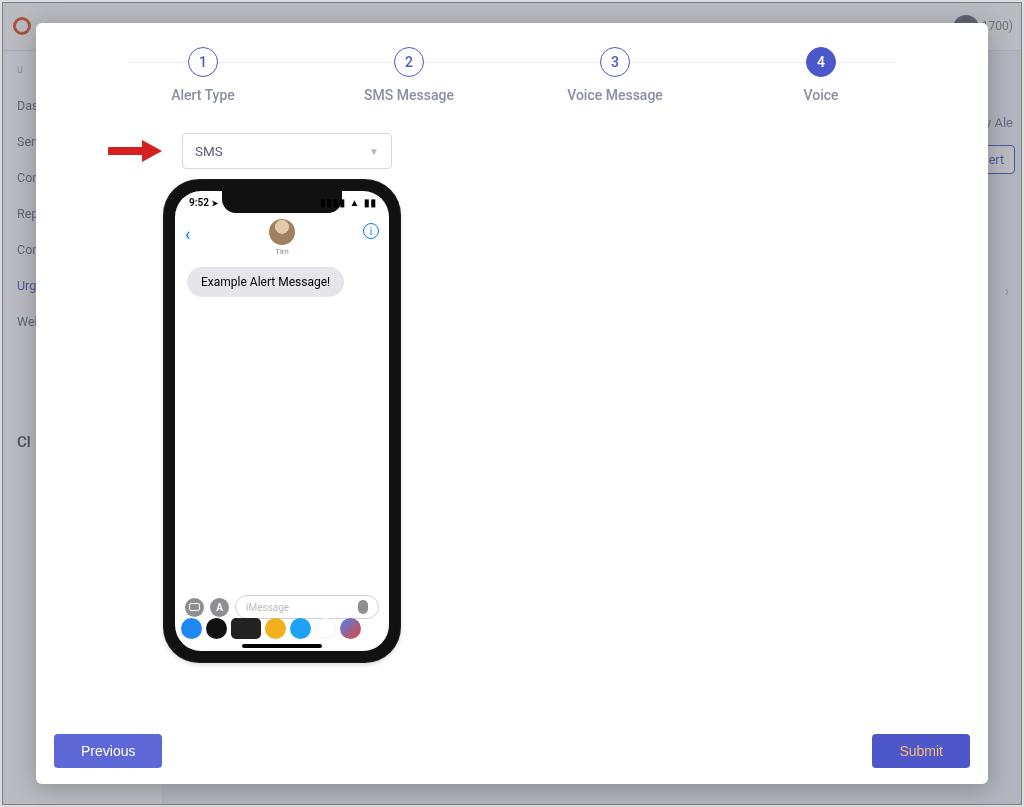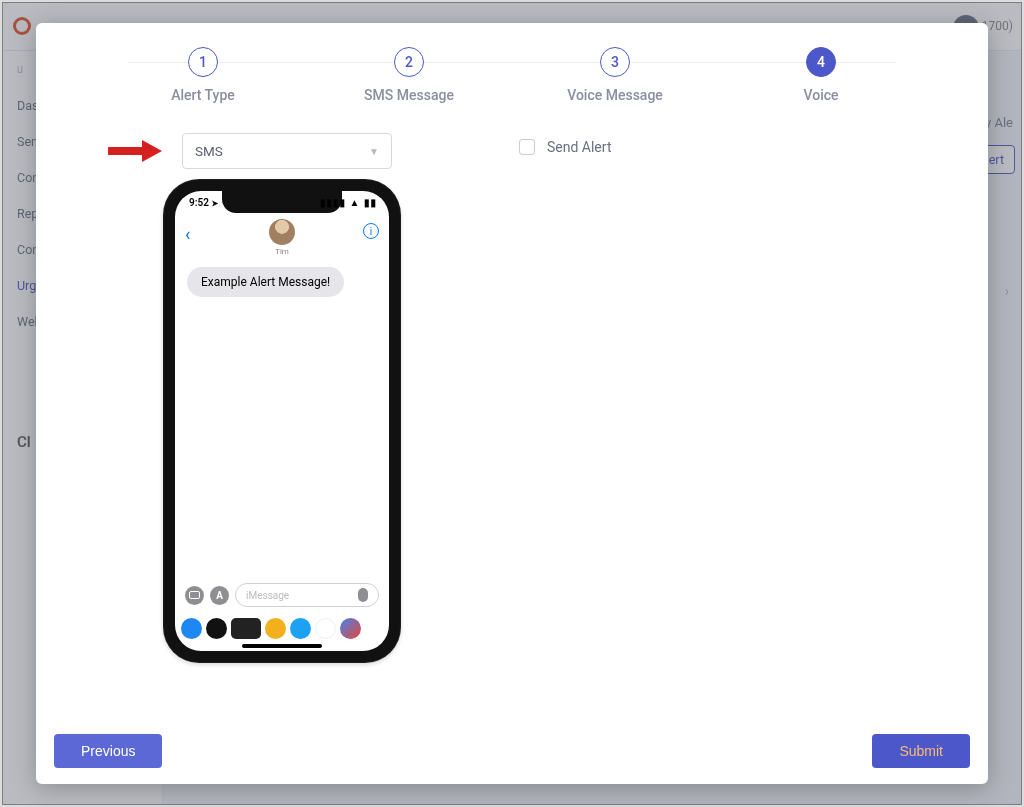--- a/index.html
+++ b/index.html
@@ -44,21 +44,21 @@
     .modal-close { margin-left: auto; font-size: 18px; color: #aeb3c0; cursor: pointer; }
     .modal-body { flex: 1; padding: 0 22px 12px 22px; position: relative; overflow: hidden; }
 
     .stepper { display: flex; align-items: center; justify-content: space-between; padding: 24px 70px 8px 70px; position: relative; }
     .step { display: flex; flex-direction: column; align-items: center; gap: 10px; position: relative; z-index: 2; width: 150px; }
     .step-circle { width: 30px; height: 30px; background: #fff; border: 1.5px solid #4c58c9; color: #4c58c9; border-radius: 50%; display: flex; align-items: center; justify-content: center; font-size: 14px; font-weight: 500; }
     .step-active .step-circle { background: #4c58c9; color: #fff; }
     .step-label { font-size: 14px; color: #8a8fa0; font-weight: 500; text-align: center; }
     .stepper-line { position: absolute; top: 39px; left: 70px; right: 70px; height: 0; border-top: 1px solid #eceef3; z-index: 1; }
 
-    .content { display: flex; padding: 22px 50px 0 50px; gap: 118px; }
+    .content { display: flex; padding: 22px 50px 0 50px; gap: 85px; }
     .left-col { display: flex; flex-direction: column; align-items: flex-start; gap: 10px; position: relative; }
     .left-row { display: flex; align-items: center; gap: 18px; position: relative; }
 
     .arrow { width: 56px; height: 26px; position: relative; }
     .arrow svg { position: absolute; inset: 0; width: 56px; height: 26px; }
 
     .dropdown {
       width: 210px; height: 36px;
       border: 1px solid #d6d9e3;
       border-radius: 4px;
@@ -98,21 +98,21 @@
     .msg-info-icon { position: absolute; right: 10px; top: 4px; width: 16px; height: 16px; border: 1.5px solid #007aff; border-radius: 50%; font-size: 10px; color: #007aff; text-align: center; line-height: 16px; }
     .msg-avatar { width: 26px; height: 26px; background: #a08060; border-radius: 50%; margin: 0 auto; display: block; background-image: radial-gradient(circle at 50% 30%, #e2c9a8 30%, #a08060 32%); }
     .msg-name { font-size: 8px; color: #888; margin-top: 2px; }
     .bubble {
       position: absolute; top: 76px; left: 12px;
       background: #e5e5ea; border-radius: 16px;
       padding: 8px 14px;
       font-size: 12px; color: #000; max-width: 160px;
     }
     .msg-inputbar {
-      position: absolute; bottom: 44px; left: 10px; right: 10px;
+      position: absolute; bottom: 32px; left: 10px; right: 10px;
       display: flex; align-items: center; gap: 6px;
     }
     .msg-cam { width: 19px; height: 19px; background: #8e8e93; border-radius: 50%; position: relative; }
     .msg-cam::after { content: ''; position: absolute; top: 5px; left: 4px; width: 11px; height: 8px; border: 1.5px solid #fff; border-radius: 2px; box-sizing: border-box; }
     .msg-apps { width: 19px; height: 19px; background: #8e8e93; border-radius: 50%; position: relative; }
     .msg-apps::after { content: 'A'; position: absolute; inset: 0; color: #fff; font-size: 10px; text-align: center; line-height: 19px; font-weight: 700; }
     .msg-input-pill { flex: 1; height: 24px; border: 1px solid #d0d0d5; border-radius: 12px; font-size: 10px; color: #bbb; padding: 0 10px; display: flex; align-items: center; justify-content: space-between; }
     .msg-mic { width: 10px; height: 14px; background: #8e8e93; border-radius: 5px; position: relative; }
     .app-row {
       position: absolute; bottom: 12px; left: 6px; right: 6px;
@@ -229,24 +229,20 @@
               <div class="app-dot" style="background:#1da1f2;"></div>
               <div class="app-dot" style="background:#fff;border:1px solid #eee;"></div>
               <div class="app-dot" style="background:linear-gradient(135deg,#4285f4,#ea4335);"></div>
             </div>
             <div class="home-ind"></div>
           </div>
         </div>
       </div>
 
       <div class="right-col">
-        <div class="checkbox-row">
-          <div class="checkbox"></div>
-          <span>Send Alert</span>
-        </div>
       </div>
     </div>
   </div>
   <div class="modal-footer">
     <button class="btn btn-secondary">Previous</button>
     <button class="btn btn-primary">Submit</button>
   </div>
 </div>
 
 </body></html>

